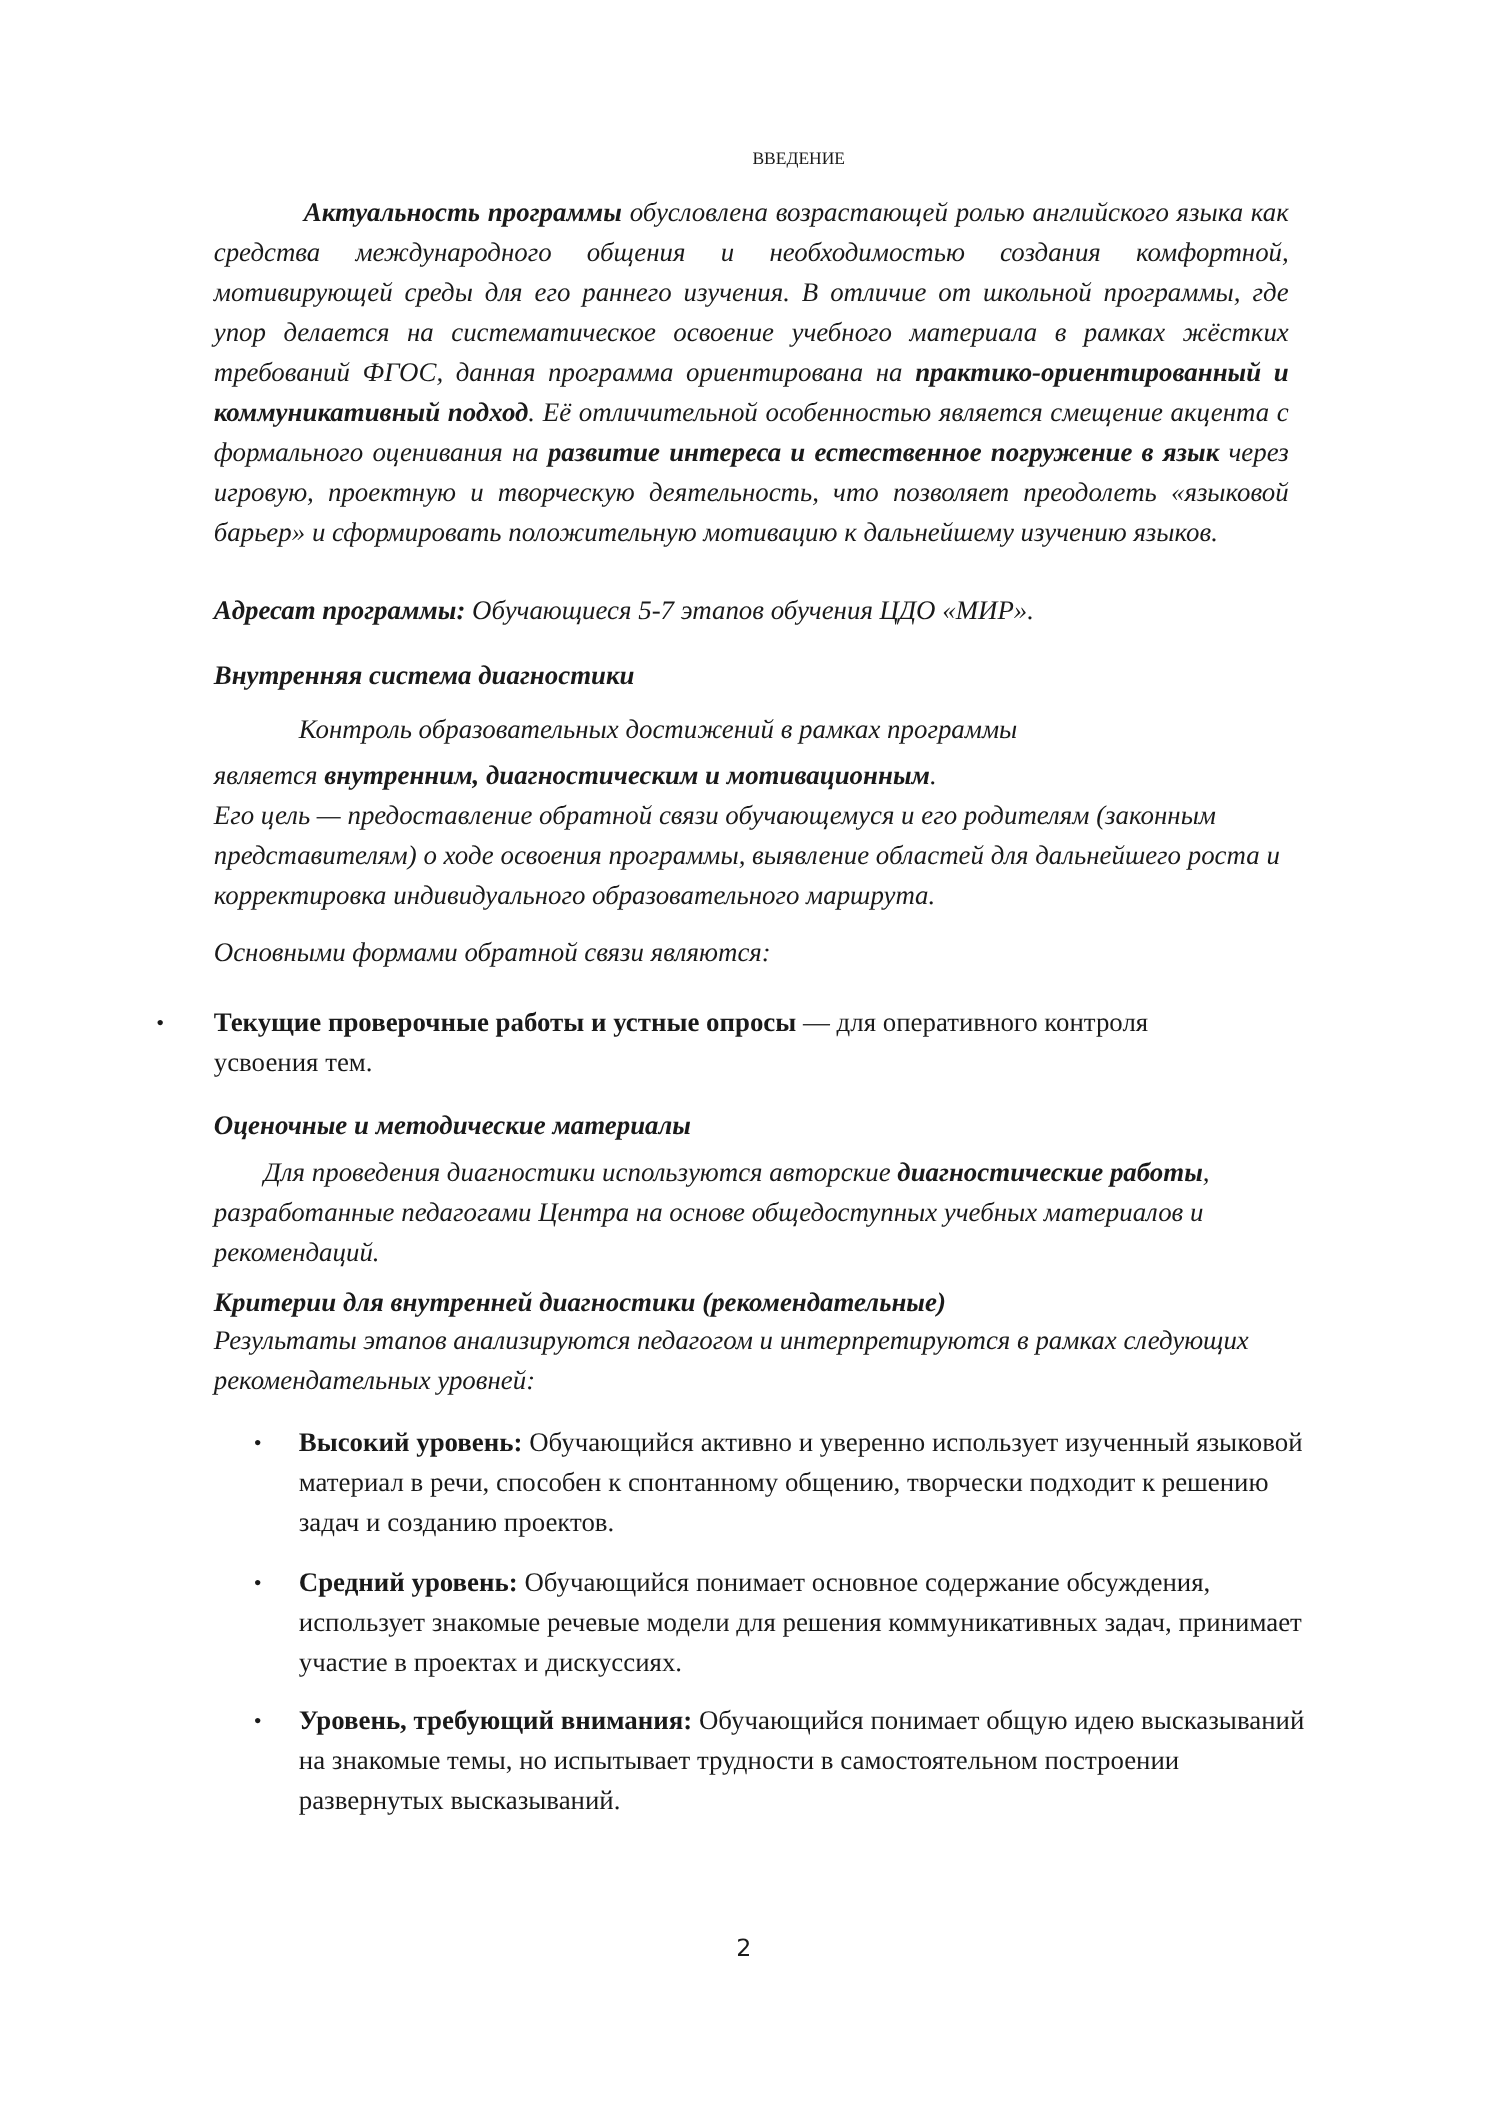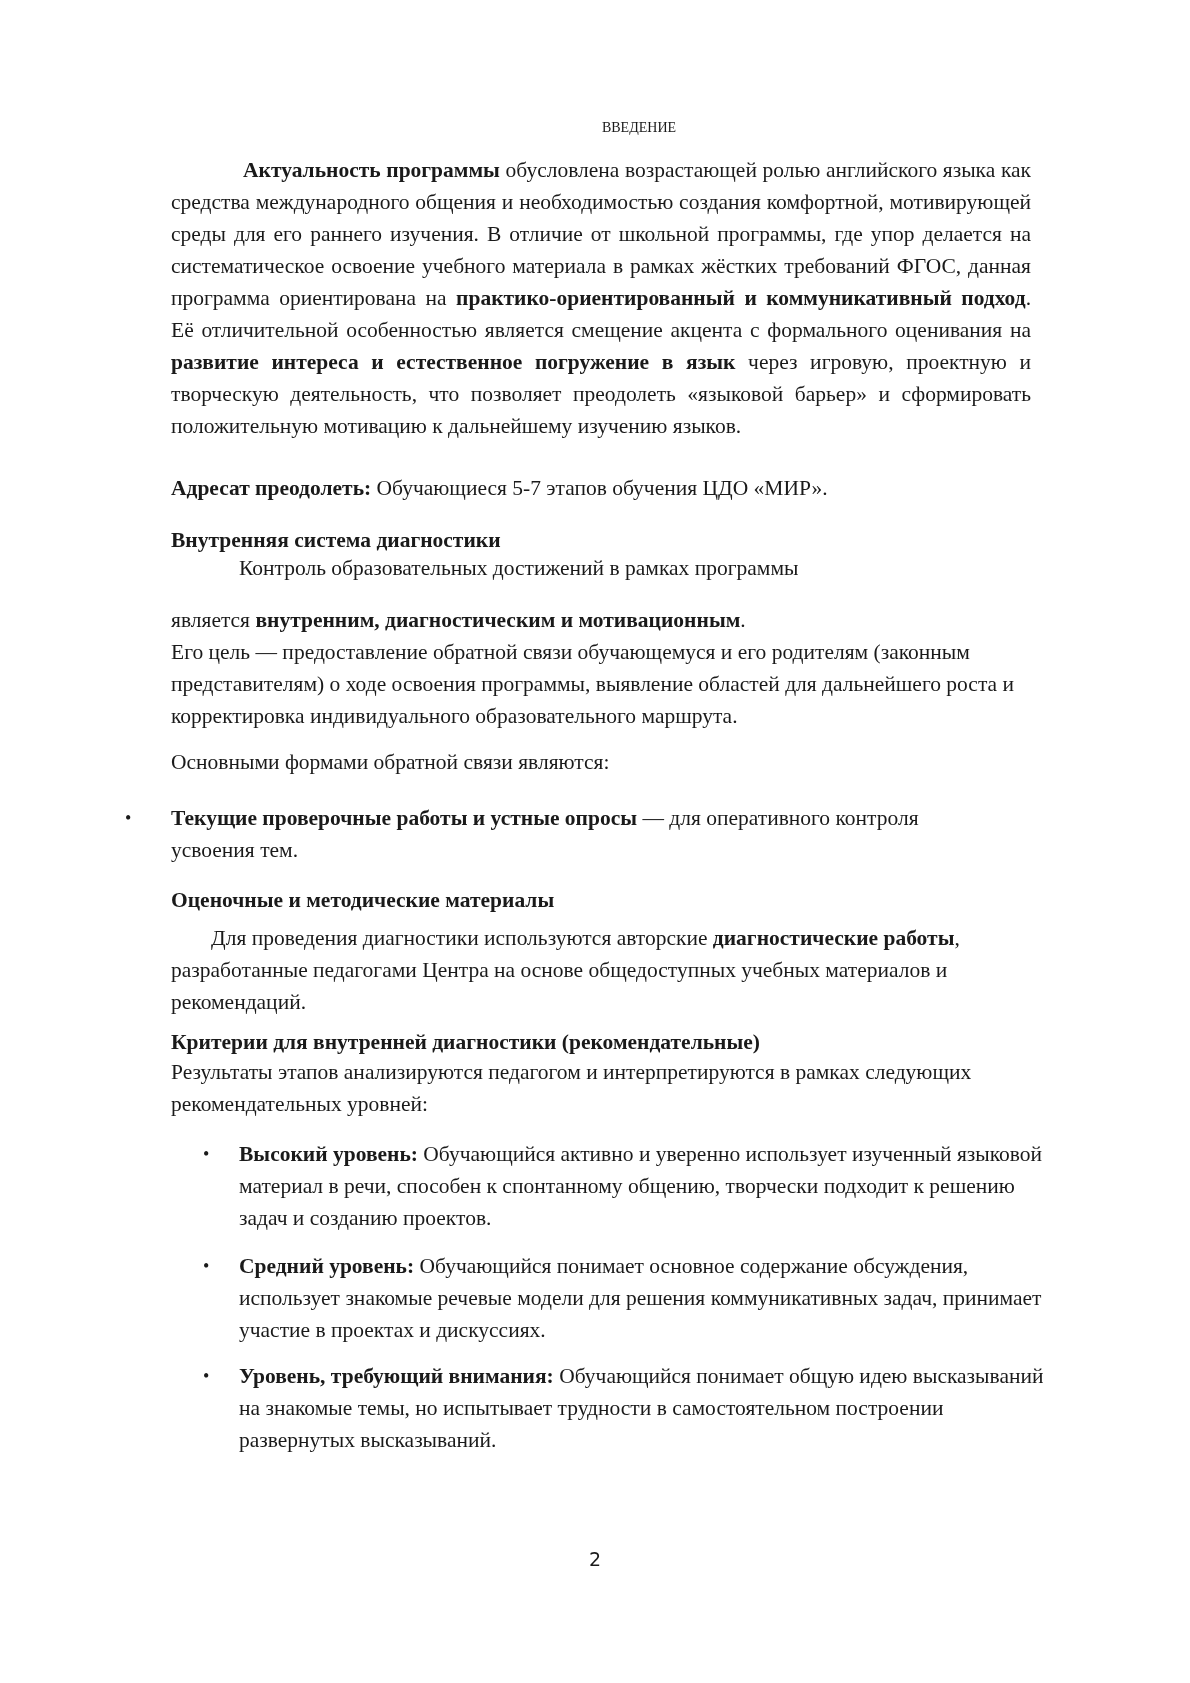--- a/index.html
+++ b/index.html
@@ -5,47 +5,47 @@
   html, body { margin: 0; padding: 0; background: #ffffff; }
   body { width: 1190px; height: 1683px; position: relative; overflow: hidden;
          font-family: "Liberation Serif", "DejaVu Serif", serif; color: #1a1a1a; }
   .page { position: absolute; left: 171px; top: 0; width: 860px; font-size: 21.5px; line-height: 32px; }
   .title { position: absolute; left: 0; width: 936px; top: 112px; text-align: center; font-size: 14px; }
   .p { margin: 0; }
   .justify { text-align: justify; text-align-last: left; }
   .indent { text-indent: 72px; }
   .indent-s { text-indent: 40px; }
   b { font-weight: bold; }
-  .blk { position: absolute; left: 0; width: 880px; }
+  .blk { position: absolute; left: 0; width: 880px; font-style: italic; }
   .bullet-row { position: absolute; }
   .bullet { position: absolute; font-size: 18px; }
   .pagenum { position: absolute; left: 0; width: 1190px; top: 1548px; text-align: center;
              font-family: "DejaVu Sans", "Liberation Sans", sans-serif; font-size: 19px; }
 </style>
 </head>
 <body>
 
 <div class="page">
 
   <div class="title">ВВЕДЕНИЕ</div>
 
   <div class="blk" style="top:154px;">
     <p class="p justify indent" style="width:860px;">
       <b>Актуальность программы</b><span> обусловлена возрастающей ролью английского языка как средства международного общения и необходимостью создания комфортной, мотивирующей среды для его раннего изучения. В отличие от школьной программы, где упор делается на систематическое освоение учебного материала в рамках жёстких требований ФГОС, данная программа ориентирована на </span><b>практико-ориентированный и коммуникативный подход</b><span>. Её отличительной особенностью является смещение акцента с формального оценивания на </span><b>развитие интереса и естественное погружение в язык</b><span> через игровую, проектную и творческую деятельность, что позволяет преодолеть «языковой барьер» и сформировать положительную мотивацию к дальнейшему изучению языков.</span>
     </p>
   </div>
 
   <div class="blk" style="top:472px;">
-    <b>Адресат преодолеть:</b><span> Обучающиеся 5-7 этапов обучения ЦДО «МИР».</span>
+    <b>Адресат программы:</b><span> Обучающиеся 5-7 этапов обучения ЦДО «МИР».</span>
   </div>
 
   <div class="blk" style="top:524px;">
     <b>Внутренняя система диагностики</b>
   </div>
-  <div class="blk" style="top:552px; padding-left:68px;">Контроль образовательных достижений в рамках программы</div>
+  <div class="blk" style="top:567px; padding-left:68px;">Контроль образовательных достижений в рамках программы</div>
   <div class="blk" style="top:584px;margin-top:20px;">
     <span>является </span><b>внутренним, диагностическим и мотивационным</b><span>.</span>
   </div>
 
   <div class="blk" style="top:636px; width:870px;">Его цель — предоставление обратной связи обучающемуся и его родителям (законным представителям) о ходе освоения программы, выявление областей для дальнейшего роста и корректировка индивидуального образовательного маршрута.</div>
 
   <div class="blk" style="top:746px;">Основными формами обратной связи являются:</div>
 
   <div class="bullet-row" style="top:802px; left:0; width:800px;">
     <span class="bullet" style="left:-46px;">•</span>

